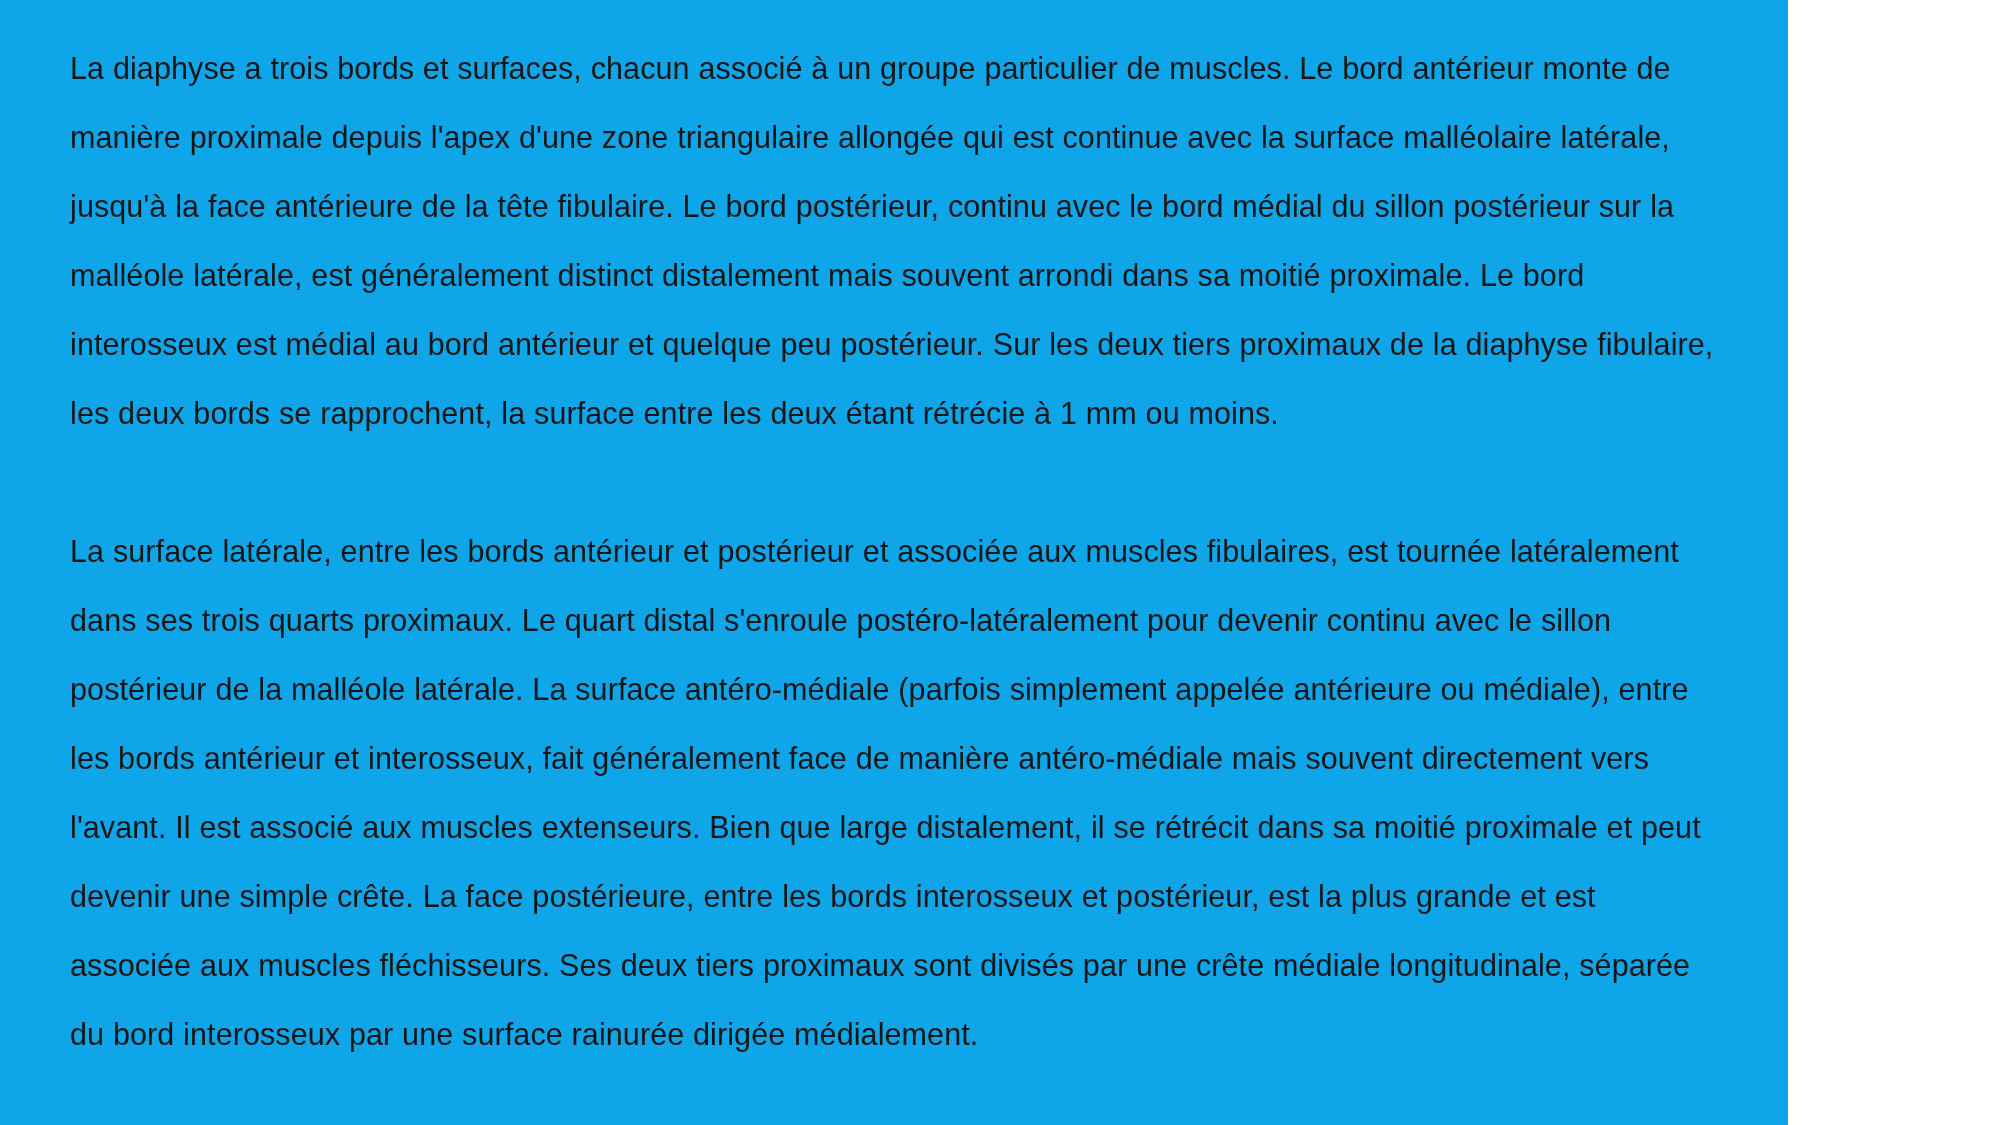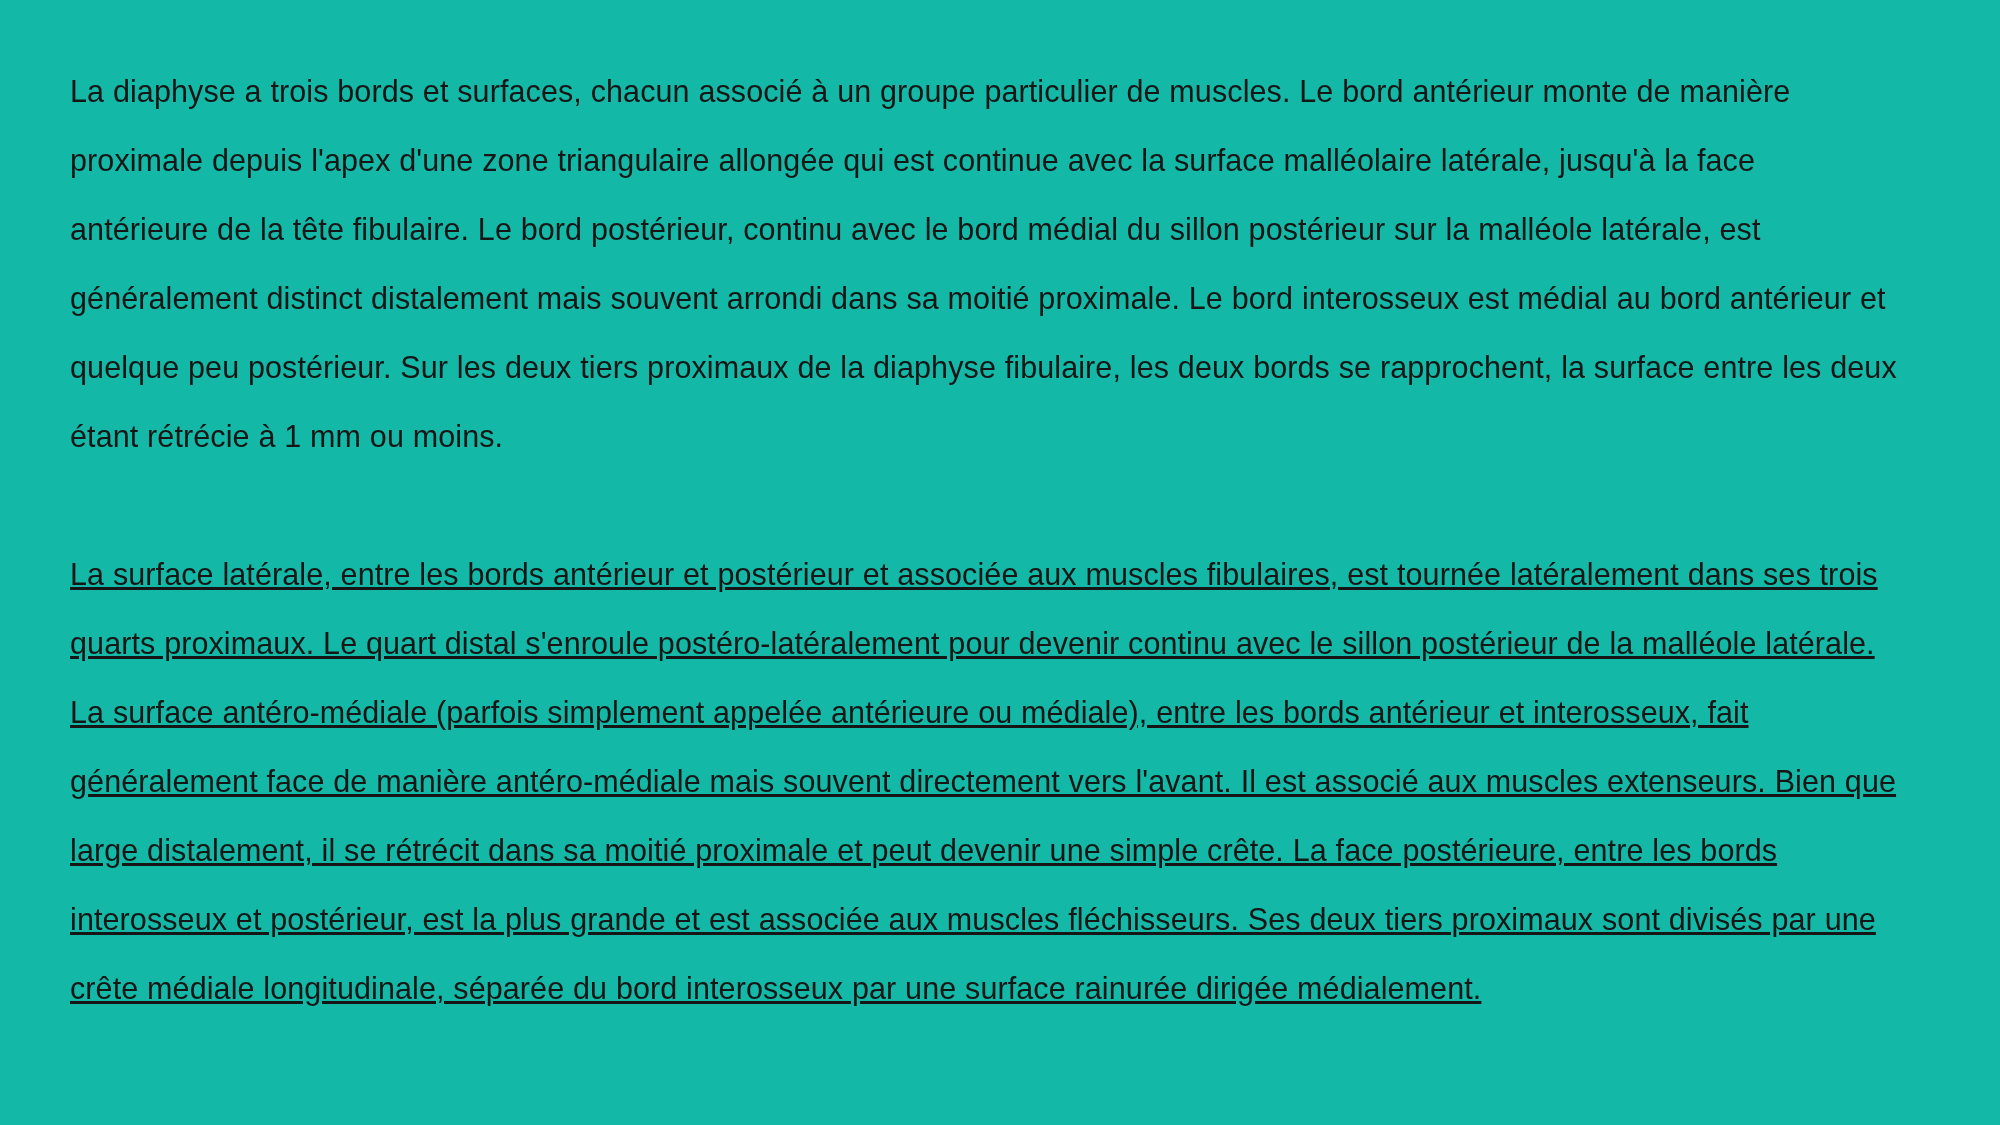--- a/index.html
+++ b/index.html
@@ -9,40 +9,39 @@
   }
   body {
     width: 2000px;
     height: 1125px;
     overflow: hidden;
     font-family: "Liberation Sans", sans-serif;
     color: #1a1a1a;
   }
   .page {
     box-sizing: border-box;
-    width: 2000px;
+    width: 1788px;
     height: 1125px;
-    background: #14b8a6;
-    padding: 57px 64px 0 70px;
+    background: #0ea5e9;
+    padding: 34px 64px 0 70px;
   }
   .doc-body {
     max-width: 1830px;
   }
   .paragraph {
     font-size: 30.5px;
     line-height: 69px;
     color: #161616;
     text-align: left;
     letter-spacing: 0.1px;
     word-spacing: 0.2px;
     margin: 0;
   }
   .paragraph + .paragraph {
     margin-top: 69px;
-    text-decoration: underline;
   }
 </style>
 </head>
 <body>
 
 <div class="page">
   <div class="doc-body">
     <p class="paragraph">La diaphyse a trois bords et surfaces, chacun associé à un groupe particulier de muscles. Le bord antérieur monte de manière proximale depuis l'apex d'une zone triangulaire allongée qui est continue avec la surface malléolaire latérale, jusqu'à la face antérieure de la tête fibulaire. Le bord postérieur, continu avec le bord médial du sillon postérieur sur la malléole latérale, est généralement distinct distalement mais souvent arrondi dans sa moitié proximale. Le bord interosseux est médial au bord antérieur et quelque peu postérieur. Sur les deux tiers proximaux de la diaphyse fibulaire, les deux bords se rapprochent, la surface entre les deux étant rétrécie à 1 mm ou moins.</p>
     <p class="paragraph">La surface latérale, entre les bords antérieur et postérieur et associée aux muscles fibulaires, est tournée latéralement dans ses trois quarts proximaux. Le quart distal s'enroule postéro-latéralement pour devenir continu avec le sillon postérieur de la malléole latérale. La surface antéro-médiale (parfois simplement appelée antérieure ou médiale), entre les bords antérieur et interosseux, fait généralement face de manière antéro-médiale mais souvent directement vers l'avant. Il est associé aux muscles extenseurs. Bien que large distalement, il se rétrécit dans sa moitié proximale et peut devenir une simple crête. La face postérieure, entre les bords interosseux et postérieur, est la plus grande et est associée aux muscles fléchisseurs. Ses deux tiers proximaux sont divisés par une crête médiale longitudinale, séparée du bord interosseux par une surface rainurée dirigée médialement.</p>
   </div>

